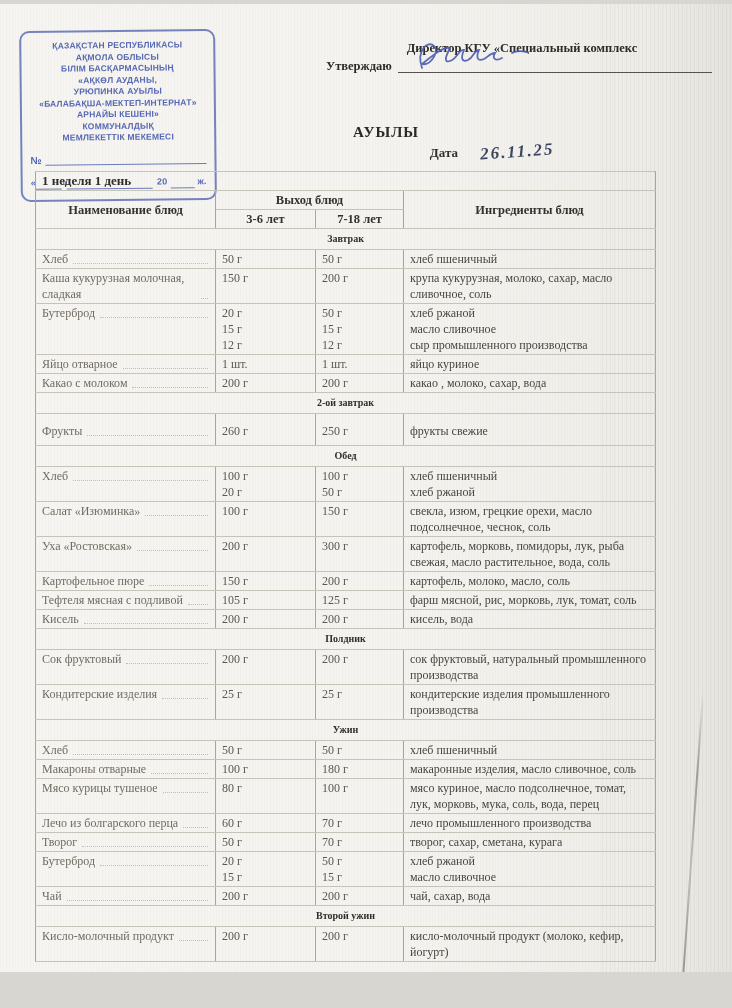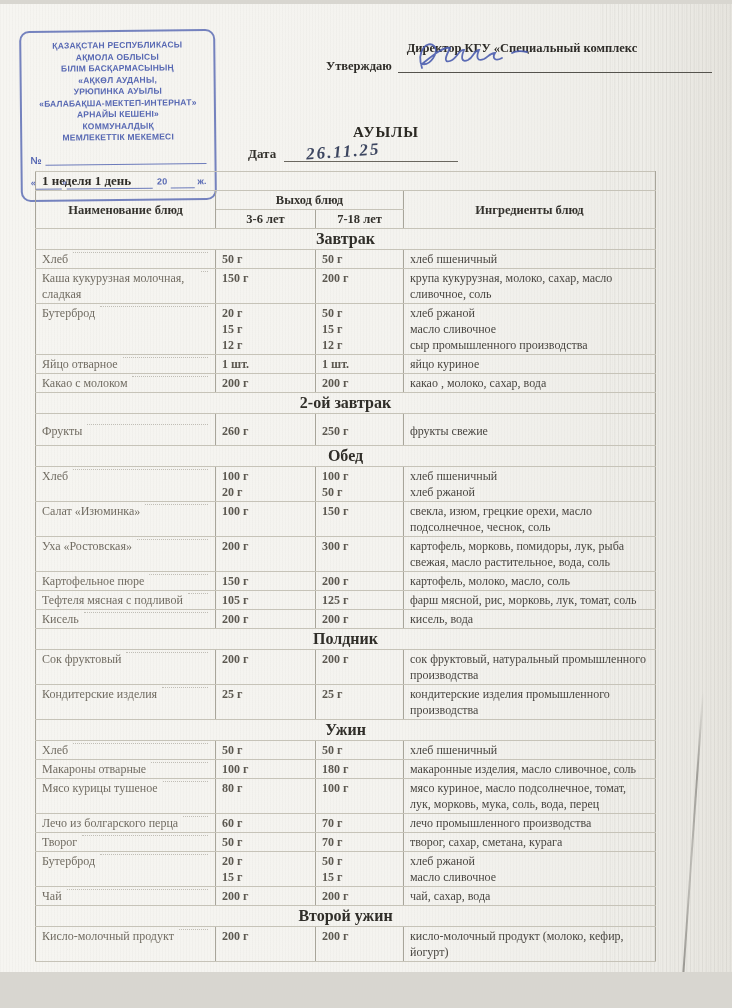--- a/index.html
+++ b/index.html
@@ -44,40 +44,40 @@
   .approval .l1,.approval .l2{text-align:center;}
   .approval .row3{display:flex;align-items:flex-end;margin-top:1px;}
   .utv-wrap{display:flex;align-items:flex-end;flex:1;}
   .sig-line{flex:1;border-bottom:1px solid #55534d;margin:0 6px 2px 6px;position:relative;height:14px;}
   .sig-line svg{position:absolute;left:8px;bottom:-4px;overflow:visible;}
   .right-col{width:150px;text-align:left;}
   
   .doc-title{position:absolute;left:56px;top:120px;width:660px;text-align:center;
     font-weight:bold;font-size:15px;letter-spacing:1px;color:#2b2923;}
   .date-row{position:absolute;left:248px;top:141px;display:flex;align-items:flex-end;width:210px;
-    font-weight:bold;font-size:13px;color:#33312c;}
+    font-weight:bold;font-size:13px;color:#33312c;flex-direction:column;}
   .date-rule{flex:1;border-bottom:1px solid #6a675f;margin-left:8px;position:relative;height:16px;}
   .date-hand{position:absolute;left:22px;bottom:-1px;transform:rotate(-4deg);
     font-style:italic;font-weight:bold;font-size:17px;letter-spacing:2px;color:#3d4660;}
   
   .menu-table{position:absolute;left:35px;top:167px;}
   table{border-collapse:collapse;width:620px;table-layout:fixed;
     font-size:12px;line-height:16px;color:#4c4944;}
   td,th{border-left:1px solid #a8a59a;border-right:1px solid #a8a59a;
     border-top:1px solid #c6c3b8;border-bottom:1px solid #c6c3b8;
     padding:1px 6px;vertical-align:top;white-space:pre-line;text-align:left;font-weight:normal;}
   table{border:1.5px solid #8f8c82;}
   thead th{font-weight:bold;color:#34322d;text-align:center;font-size:12.5px;vertical-align:middle;}
   .week-cell{font-weight:bold;text-align:left;color:#2f2d28;font-size:13px;}
-  .section-title{font-weight:bold;text-align:center;color:#302e29;font-size:16px;padding:2px 4px;}
+  .section-title{font-weight:bold;text-align:center;color:#302e29;font-size:10px;padding:2px 4px;}
   .c-name{color:#716c62;}
-  .c-qty{color:#5c5850;font-weight:bold;}
+  .c-qty{color:#5c5850;}
   .c-ing{color:#494641;}
   .gap{padding-top:9px;padding-bottom:6px;}
-  .nm{display:flex;font-family:Liberation Serif, serif;}
+  .nm{display:flex;align-items:flex-end;font-family:Liberation Serif, serif;}
   .nm span{white-space:pre-line;}
   .lead{flex:1 1 8px;border-bottom:1px dotted rgba(150,146,134,.55);margin:0 1px 3px 5px;height:1px;}
 </style>
 </head>
 <body>
 
 <div class="page">
 
   <div class="right-texture"></div>
   <div class="edge-streak"></div>

